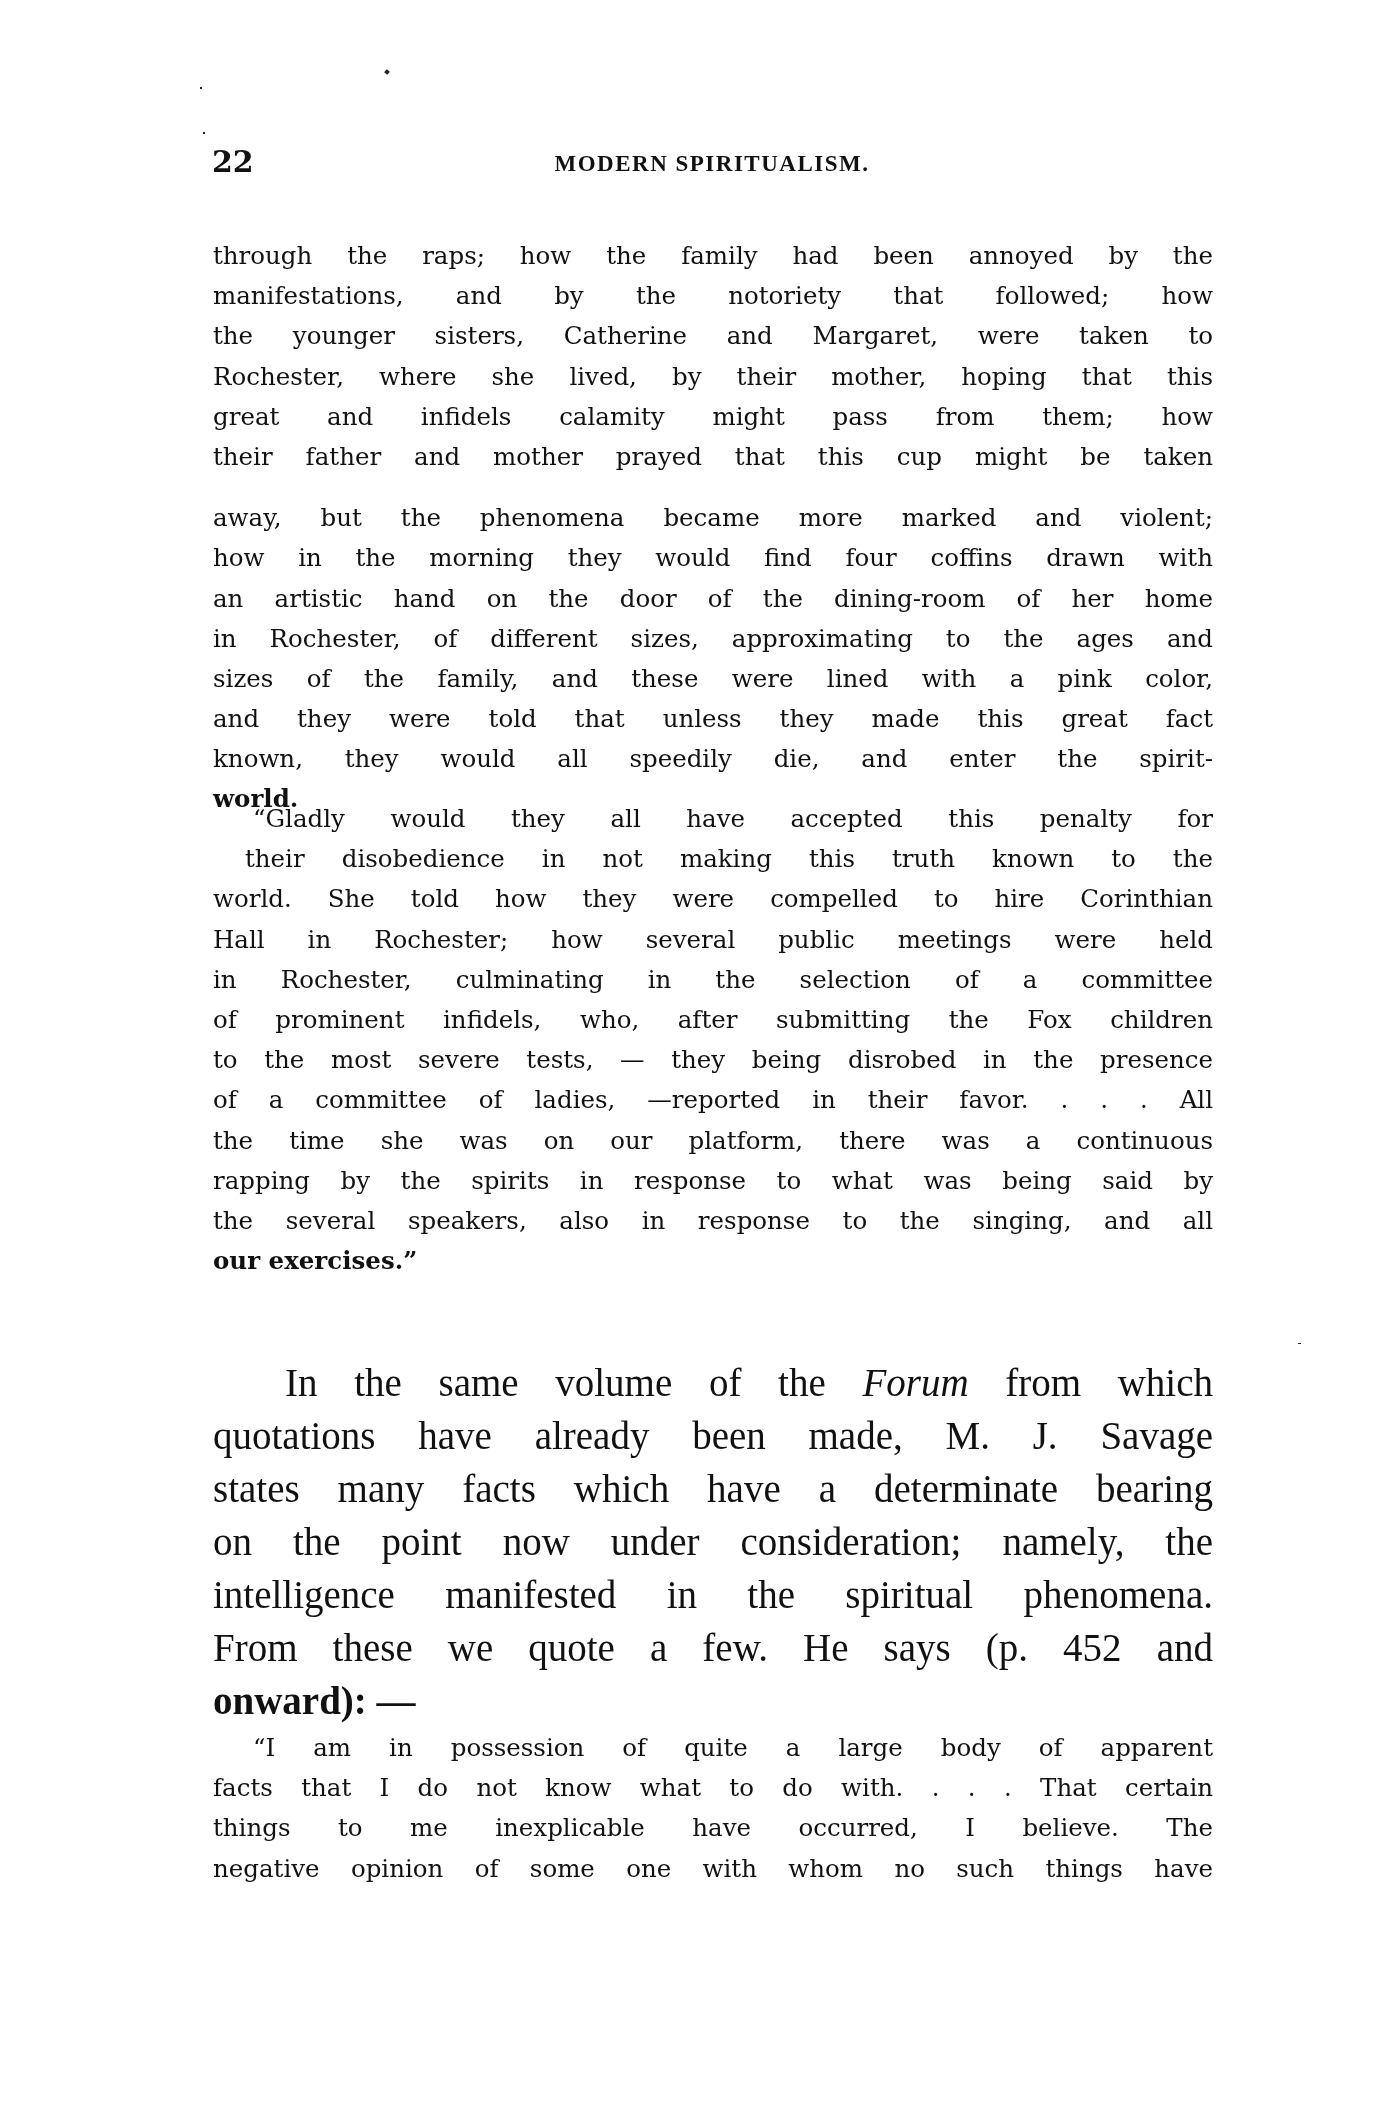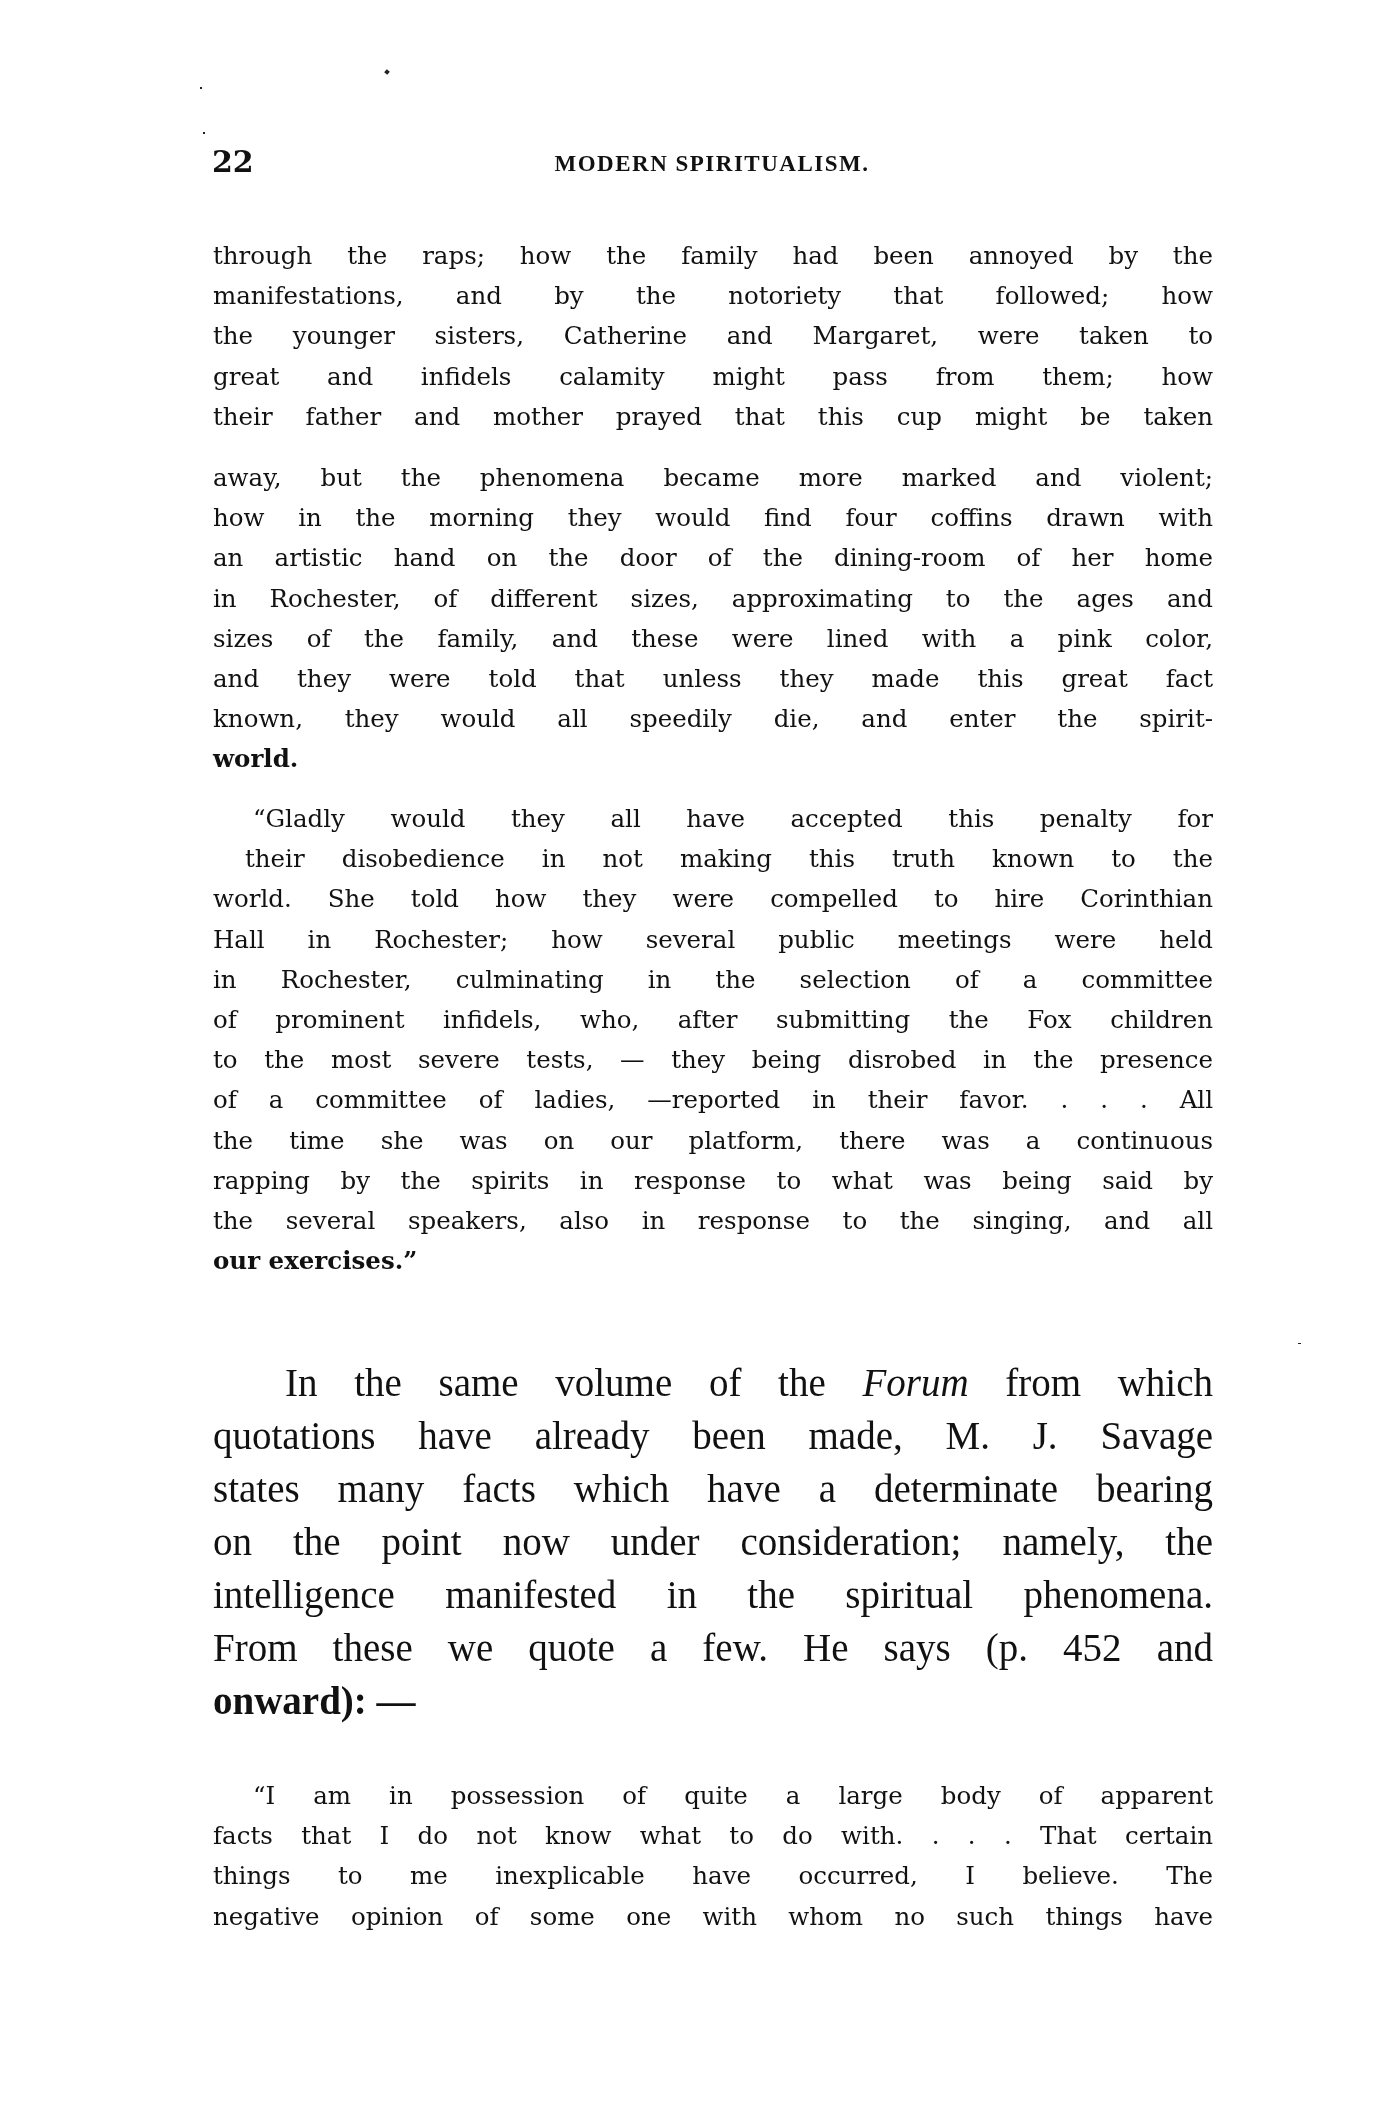--- a/index.html
+++ b/index.html
@@ -33,20 +33,21 @@
 
   <div class="header">
     <span class="page-number">22</span>
     <span class="running-head">MODERN SPIRITUALISM.</span>
   </div>
 
   <div class="block small" style="top:236px;">
     <span class="line" style="white-space: normal;">through the raps; how the family had been annoyed by the</span>
     <span class="line" style="white-space: normal;">manifestations, and by the notoriety that followed; how</span>
     <span class="line" style="white-space: normal;">the younger sisters, Catherine and Margaret, were taken to</span>
+    <span class="line" style="white-space: normal;">Rochester, where she lived, by their mother, hoping that this</span>
     <span class="line" style="white-space: normal;">great and infidels calamity might pass from them; how</span>
     <span class="line" style="white-space: normal;">their father and mother prayed that this cup might be taken</span>
     <span class="line" style="white-space: normal; margin-top: 21px;">away, but the phenomena became more marked and violent;</span>
     <span class="line" style="white-space: normal;">how in the morning they would find four coffins drawn with</span>
     <span class="line" style="white-space: normal;">an artistic hand on the door of the dining-room of her home</span>
     <span class="line" style="white-space: normal;">in Rochester, of different sizes, approximating to the ages and</span>
     <span class="line" style="white-space: normal;">sizes of the family, and these were lined with a pink color,</span>
     <span class="line" style="white-space: normal;">and they were told that unless they made this great fact</span>
     <span class="line" style="white-space: normal;">known, they would all speedily die, and enter the spirit-</span>
     <span class="line last" style="white-space: normal;">world.</span>
@@ -70,20 +71,20 @@
   <div class="block large" style="top:1312px;">
     <span class="line indent-l" style="white-space: normal;"><span>In the same volume of the</span> <i>Forum</i> <span>from which</span></span>
     <span class="line" style="white-space: normal;">quotations have already been made, M. J. Savage</span>
     <span class="line" style="white-space: normal;">states many facts which have a determinate bearing</span>
     <span class="line" style="white-space: normal;">on the point now under consideration; namely, the</span>
     <span class="line" style="white-space: normal;">intelligence manifested in the spiritual phenomena.</span>
     <span class="line" style="white-space: normal;">From these we quote a few. He says (p. 452 and</span>
     <span class="line last" style="white-space: normal;">onward): —</span>
   </div>
 
-  <div class="block small" style="top:1776px;">
+  <div class="block small" style="top:1728px;">
     <span class="line indent-s" style="white-space: normal;">“I am in possession of quite a large body of apparent</span>
     <span class="line" style="white-space: normal;">facts that I do not know what to do with. . . . That certain</span>
     <span class="line" style="white-space: normal;">things to me inexplicable have occurred, I believe. The</span>
     <span class="line" style="white-space: normal;">negative opinion of some one with whom no such things have</span>
   </div>
 
 </div>
 
 </body></html>

